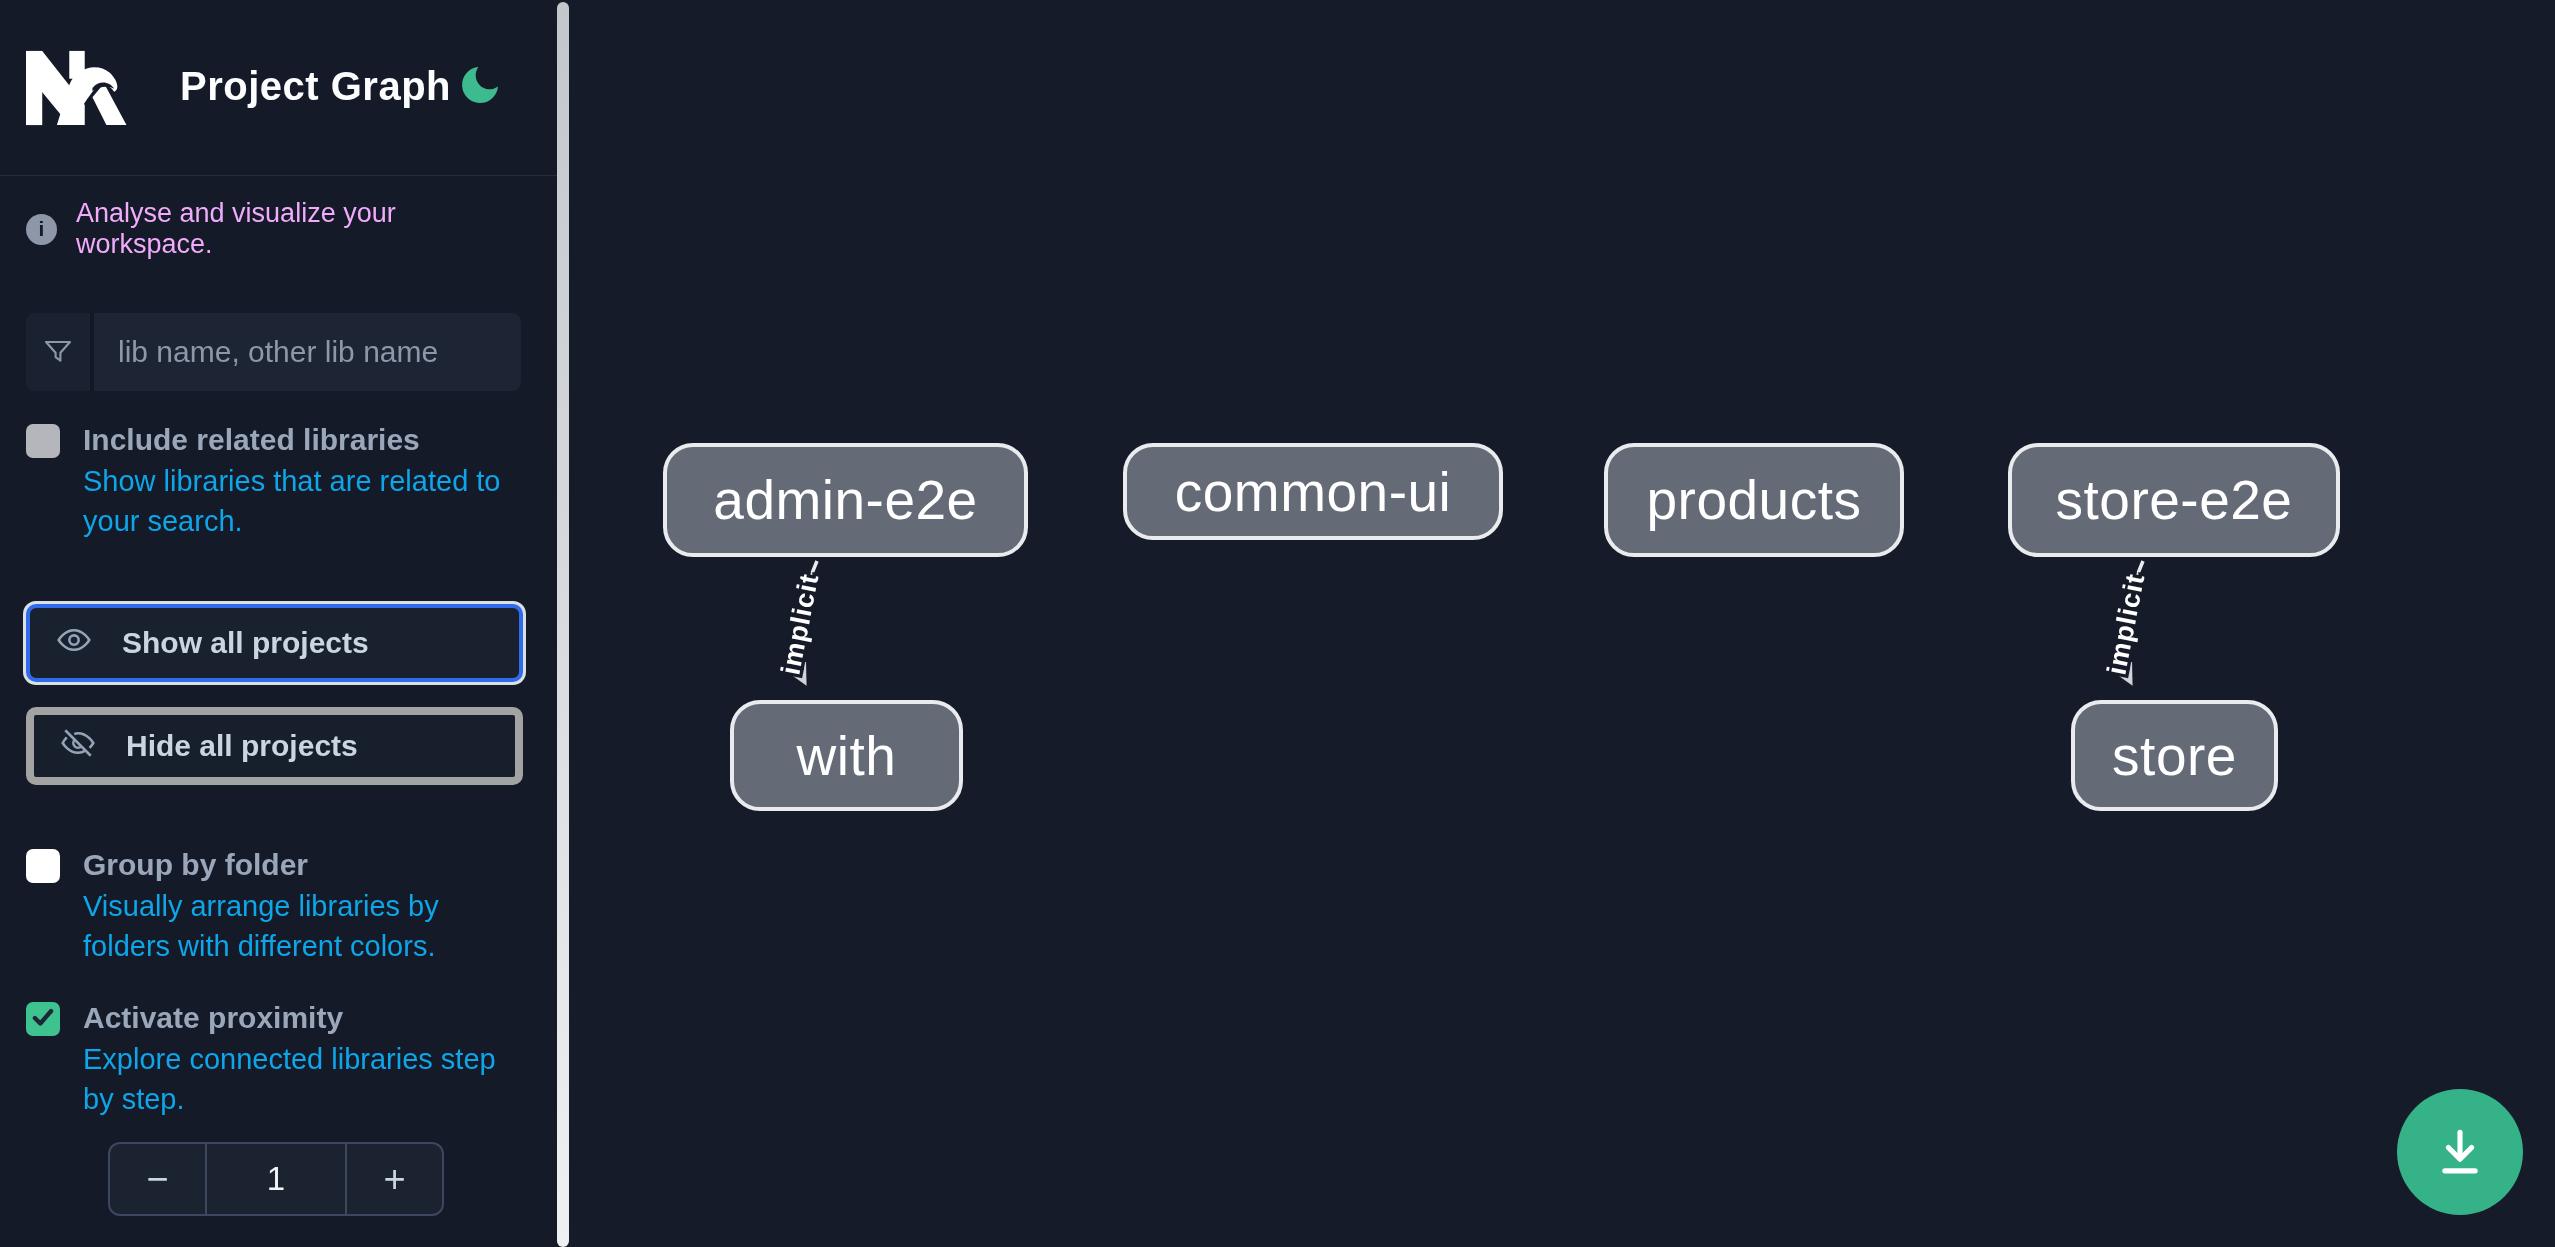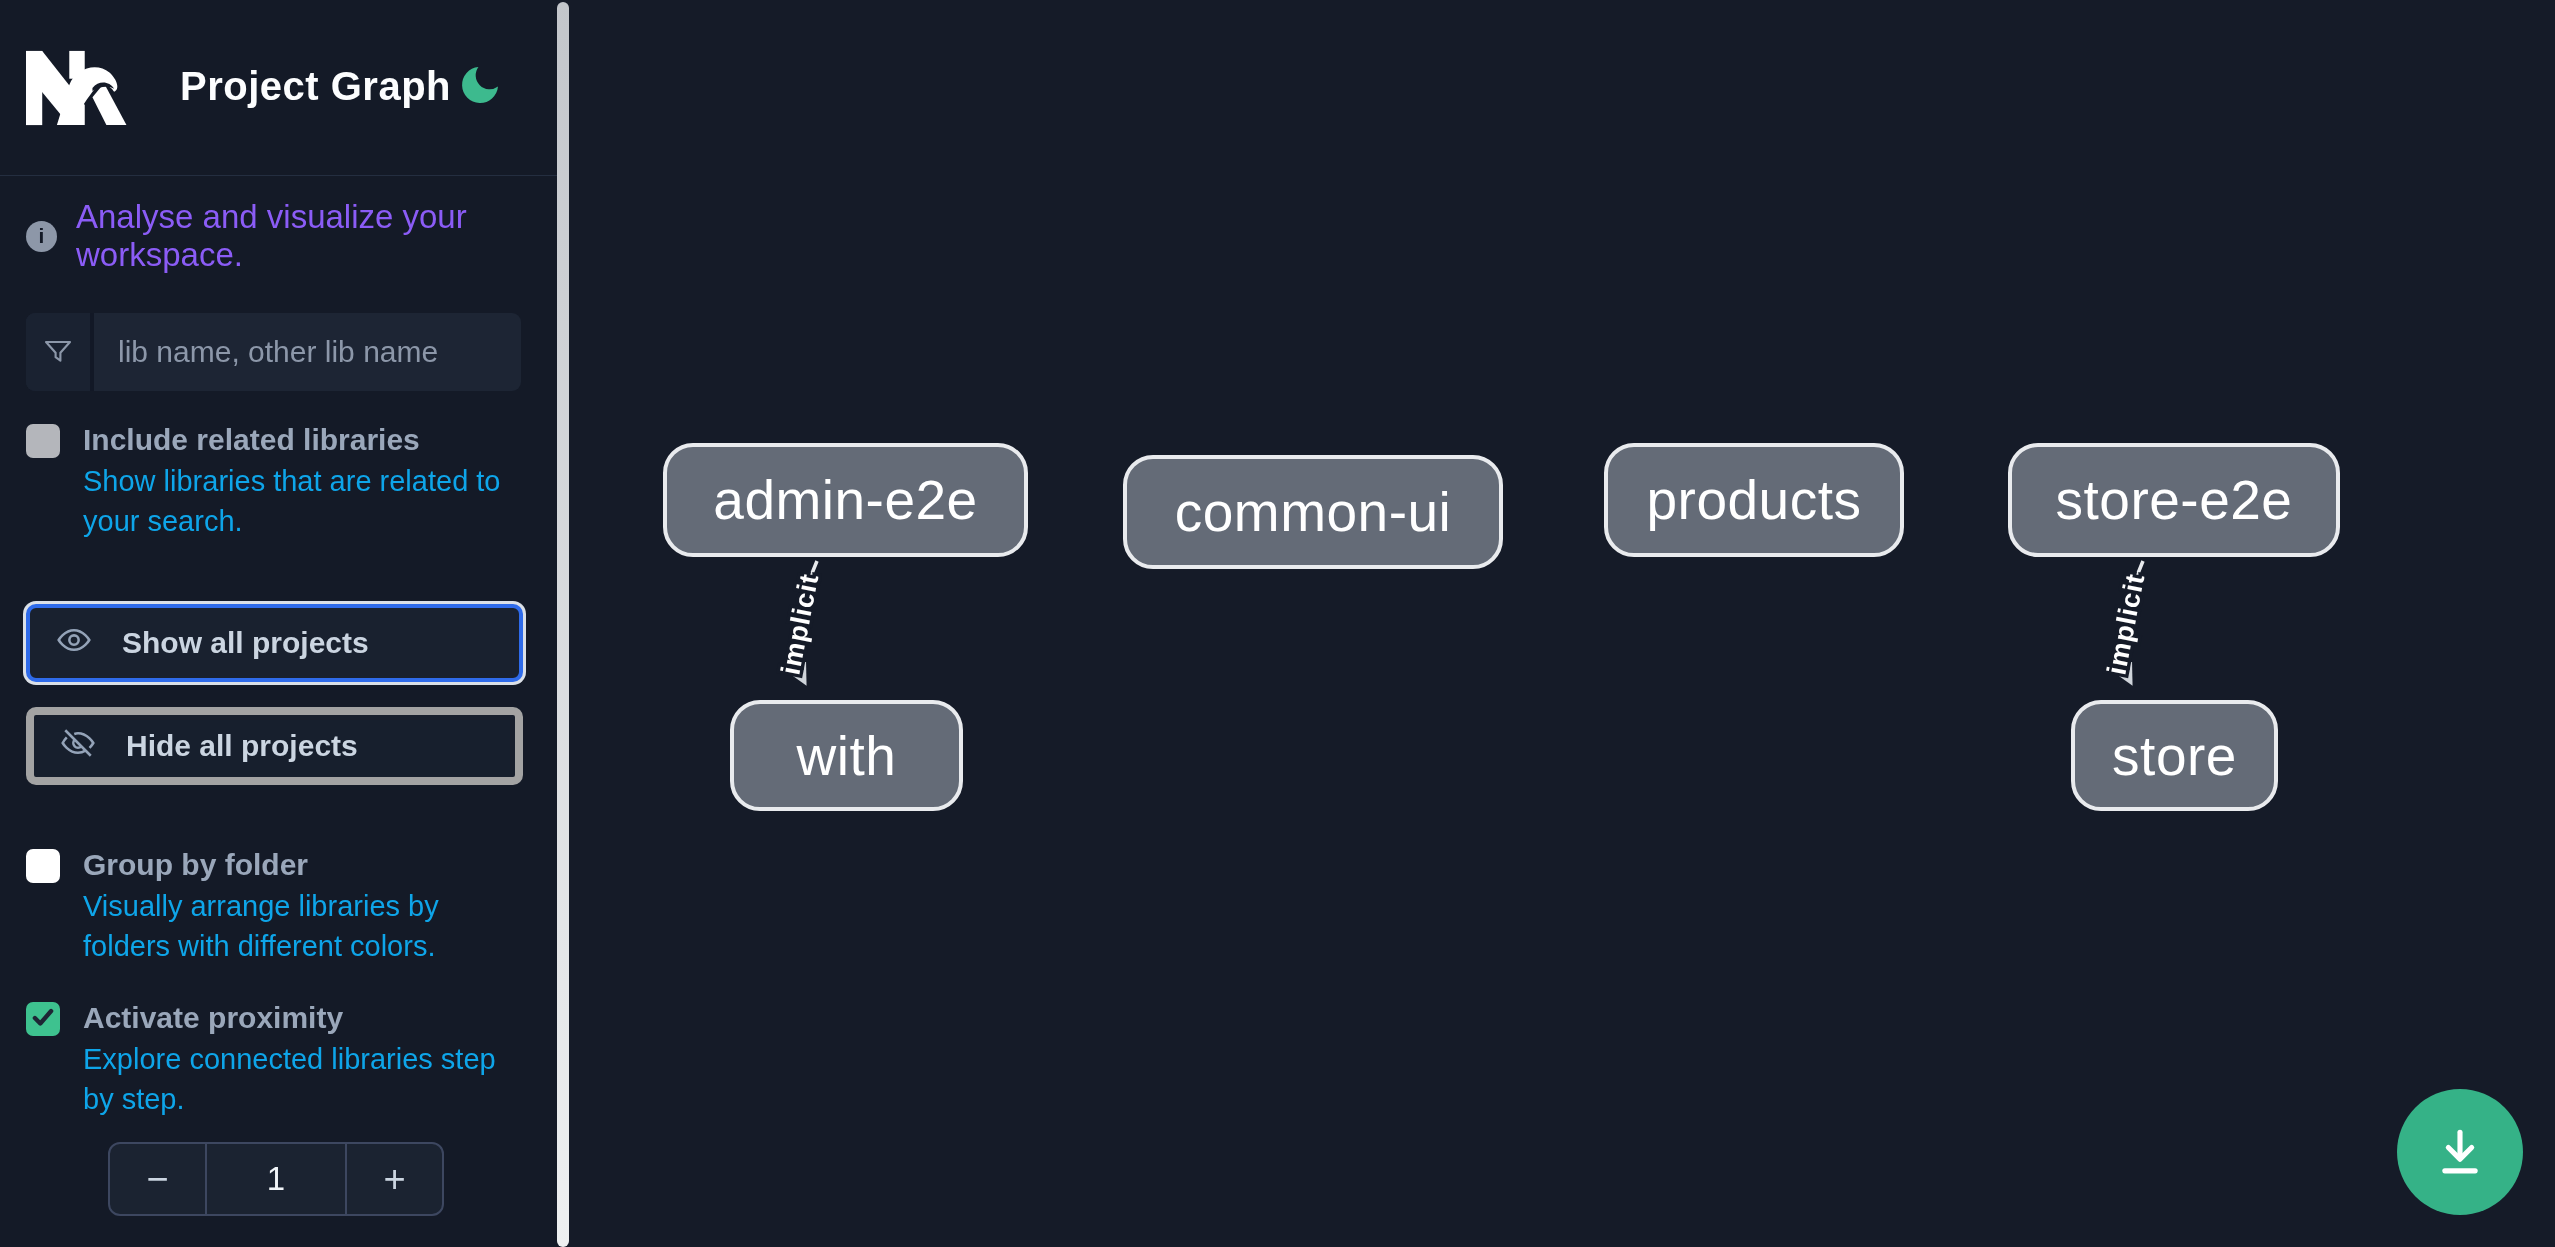--- a/index.html
+++ b/index.html
@@ -11,21 +11,21 @@
 
   .sidebar-header { position:absolute; left:0; top:0; width:557px; height:176px; border-bottom:1px solid #242e40; }
   .logo { position:absolute; left:26px; top:46px; width:102px; height:84px; }
   .app-title { position:absolute; left:180px; top:64px; font-size:40px; font-weight:700; color:#fcfdfe; letter-spacing:0.5px; }
   .theme-toggle { position:absolute; left:452px; top:58px; width:56px; height:56px; background:transparent; border:none; cursor:pointer; }
   .theme-toggle svg { width:48px; height:48px; }
 
   .tagline { position:absolute; left:26px; top:198px; width:505px; display:flex; align-items:center; gap:19px; }
   .info-icon { width:31px; height:31px; border-radius:50%; background:#8d97a8; color:#141a27;
                font-size:21px; font-weight:700; display:flex; align-items:center; justify-content:center; flex:0 0 31px; }
-  .tagline-text { color:#8b5cf6; font-size:33px; }
+  .tagline-text { color:#f0abfc; font-size:27px; }
 
   .search { position:absolute; left:26px; top:313px; width:495px; height:78px; border-radius:9px;
             background:#1d2534; display:flex; overflow:hidden; }
   .search .funnel-box { width:68px; background:#1a2231; border-right:4px solid #121826;
                         display:flex; align-items:center; justify-content:center; flex:0 0 68px; }
   .search .funnel-box svg { width:32px; height:32px; }
   .search input { flex:1; background:transparent; border:none; outline:none; color:#e2e8f0;
                   font-size:30px; padding:0 24px; font-family:"Liberation Sans", sans-serif; }
   .search input::placeholder { color:#8c97a9; opacity:1; }
 
@@ -66,21 +66,21 @@
   .canvas { position:absolute; left:570px; top:0; width:1985px; height:1247px; background:#151b28; }
   .edges { position:absolute; left:0; top:0; width:1985px; height:1247px; }
   .edge-path { fill:none; stroke:#e8eaed; stroke-width:3.5px; }
   .edge-label { fill:#ffffff; font-size:27px; font-weight:700; letter-spacing:1px;
                 stroke:#151b28; stroke-width:7px; paint-order:stroke; font-family:"Liberation Sans", sans-serif; }
 
   .node { position:absolute; background:#646b77; border:4px solid #e9ebee; border-radius:30px;
           color:#ffffff; font-size:55px; display:flex; align-items:center; justify-content:center;
           letter-spacing:0.5px; cursor:pointer; }
   .node-0 { left:93px;   top:443px; width:365px; height:114px; }
-  .node-1 { left:553px;  top:443px; width:380px; height:114px;margin-top:12px; }
+  .node-1 { left:553px;  top:443px; width:380px; height:97px; }
   .node-2 { left:1034px; top:443px; width:300px; height:114px; }
   .node-3 { left:1438px; top:443px; width:332px; height:114px; }
   .node-4 { left:160px;  top:700px; width:233px; height:111px; }
   .node-5 { left:1501px; top:700px; width:207px; height:111px; }
 
   .fab { position:absolute; left:1827px; top:1089px; width:126px; height:126px; border-radius:50%;
          background:#35b287; border:none; cursor:pointer; display:flex; align-items:center; justify-content:center; }
   .fab svg { width:56px; height:56px; }
 </style>
 </head>

